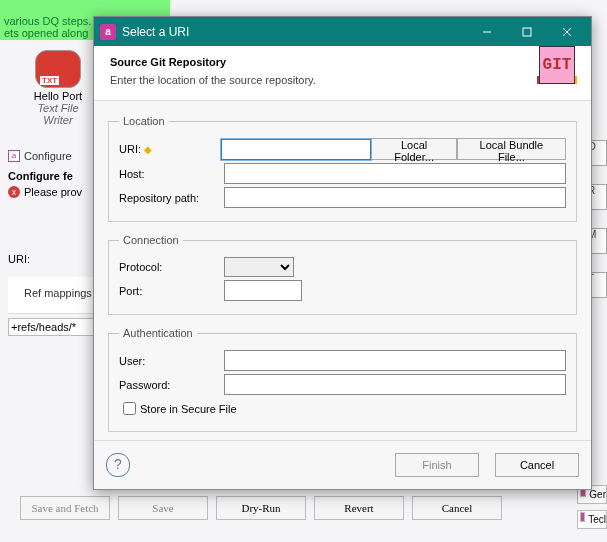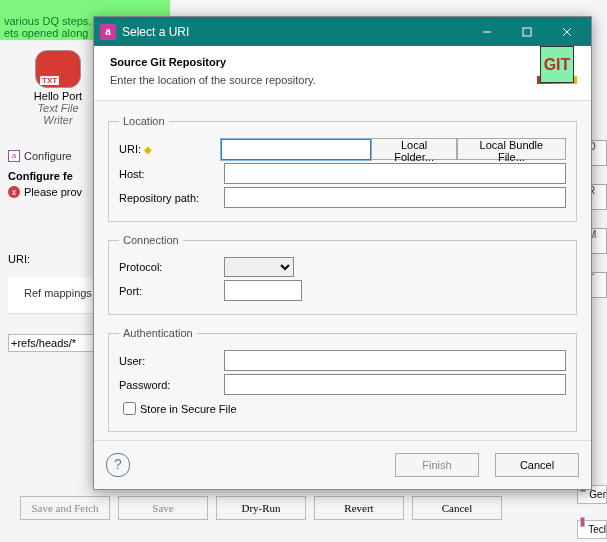--- a/index.html
+++ b/index.html
@@ -16,55 +16,55 @@
 .leftPanel .tab .sq{width:10px;height:10px;background:#fff;border:1px solid #a050a0;color:#a050a0;font-size:8px;line-height:10px;text-align:center}
 .leftPanel .h{font-weight:bold;margin-top:8px}
 .leftPanel .err{display:flex;gap:4px;margin-top:4px}
 .leftPanel .errx{width:12px;height:12px;border-radius:6px;background:#d23c3c;color:#fff;line-height:12px;text-align:center;font-size:9px}
 .bottomBar{position:absolute;left:20px;top:496px;display:flex;gap:8px}
 .bottomBar button{width:90px;height:24px;background:#f5f5f5;border:1px solid #bbb;font-family:Liberation Serif, serif;font-size:11px}
 .bottomBar button.dis{color:#8a8a8a}
 .rightFrags{position:absolute;right:0;top:140px;width:22px}
 .rightFrags div{height:24px;border:1px solid #aaa;margin-bottom:18px;background:#fff;font-size:10px;color:#444;padding-left:2px}
 .mapbox{position:absolute;left:8px;top:277px;width:110px;font-size:11px}
-.mapbox .hdr{color:#333;margin-bottom:20px}
+.mapbox .hdr{color:#333;margin-bottom:4px}
 .mapbox .row{border:1px solid #bbb;padding:2px;background:#fff}
 
 .dlg{position:absolute;left:93px;top:16px;width:497px;height:472px;background:#f7f7f7;border:1px solid #8a8a8a;box-shadow:0 3px 14px rgba(0,0,0,0.4)}
 .titlebar{height:29px;background:#0a7d7b;color:#fff;display:flex;align-items:center;padding:0 4px 0 6px;font-size:12px}
 .titlebar .ico{width:16px;height:16px;background:#cc3aa0;margin-right:6px;border-radius:2px;display:flex;align-items:center;justify-content:center}
 .titlebar .ico span{color:#fff;font-size:10px;font-weight:bold}
 .titlebar .t{flex:1}
 .winbtn{width:40px;height:29px;display:flex;align-items:center;justify-content:center;color:#fff}
 .winbtn svg{stroke:#fff;fill:none}
 .hdr{background:#fff;border-bottom:1px solid #ddd;padding:10px 16px 14px;position:relative}
 .hdr .h1{font-weight:bold;font-size:11px;margin:0 0 6px}
 .hdr .s{color:#444}
 .gitlogo{position:absolute;right:14px;top:10px;text-align:center}
-.gitlogo .g{font-weight:bold;font-family:Liberation Sans, sans-serif;font-size:16px;color:#b8302c;border:1px solid #333;padding:9px 3px;background:#86efac}
+.gitlogo .g{font-weight:bold;font-family:Liberation Mono, monospace;font-size:16px;color:#b8302c;border:1px solid #333;padding:9px 3px;background:#f9a8d4}
 .gitlogo .bar{width:40px;height:8px;background:linear-gradient(90deg,#b8302c,#ffb400);margin-top:2px}
 .content{padding:6px 14px 10px}
 fieldset{border:1px solid #ccc;border-top:1px solid #c4c4c4;margin:8px 0 12px;padding:8px 10px 10px}
 legend{color:#4f4f57;padding:0 4px}
 .row{display:flex;align-items:center;margin:3px 0}
 .row label{width:105px;color:#000}
 .row input[type=text],.row input[type=password]{flex:1;height:17px;border:1px solid #888;padding:1px 3px;font-family:inherit;font-size:11px}
 .row select{width:70px;height:20px;border:1px solid #888;background:#efefef}
 .row.port input{flex:none;width:70px}
 .row.uri input{border:1px solid #2a7ccf;outline:1px solid #7fb7ef}
 .small-btn{height:22px;padding:0 8px;background:#f5f5f5;border:1px solid #aaa;font-family:inherit;font-size:11px}
 .req{color:#e6b400;font-size:10px;margin-right:2px}
 .chk{margin-right:4px}
 .footer{position:absolute;left:0;right:0;bottom:0;height:48px;border-top:1px solid #ddd;display:flex;align-items:center;justify-content:space-between;padding:0 12px}
 .footer .help{width:22px;height:22px;border:1.5px solid #5a7ea0;color:#5a7ea0;border-radius:11px;text-align:center;line-height:20px;font-size:14px}
 .footer .btns{display:flex;gap:16px}
 .footer button{width:84px;height:24px;border:1px solid #aaa;background:#f5f5f5;font-family:inherit;font-size:11px}
 .footer button.dis{color:#8a8a8a}
 .rightTabs{position:absolute;right:0;top:485px;width:30px}
-.rightTabs div{border:1px solid #bbb;background:#fff;margin-bottom:16px;height:17px;display:flex;align-items:center;gap:3px;padding-left:2px;font-size:10px}
+.rightTabs div{border:1px solid #bbb;background:#fff;margin-bottom:6px;height:17px;display:flex;align-items:center;gap:3px;padding-left:2px;font-size:10px}
 .rightTabs .d{width:8px;height:8px;background:#c74b93}
 </style>
 </head>
 <body>
 
 <div class="bg">
   <div class="green">
     <span>various DQ steps.</span><br>
     <span>ets opened along</span>
   </div>

